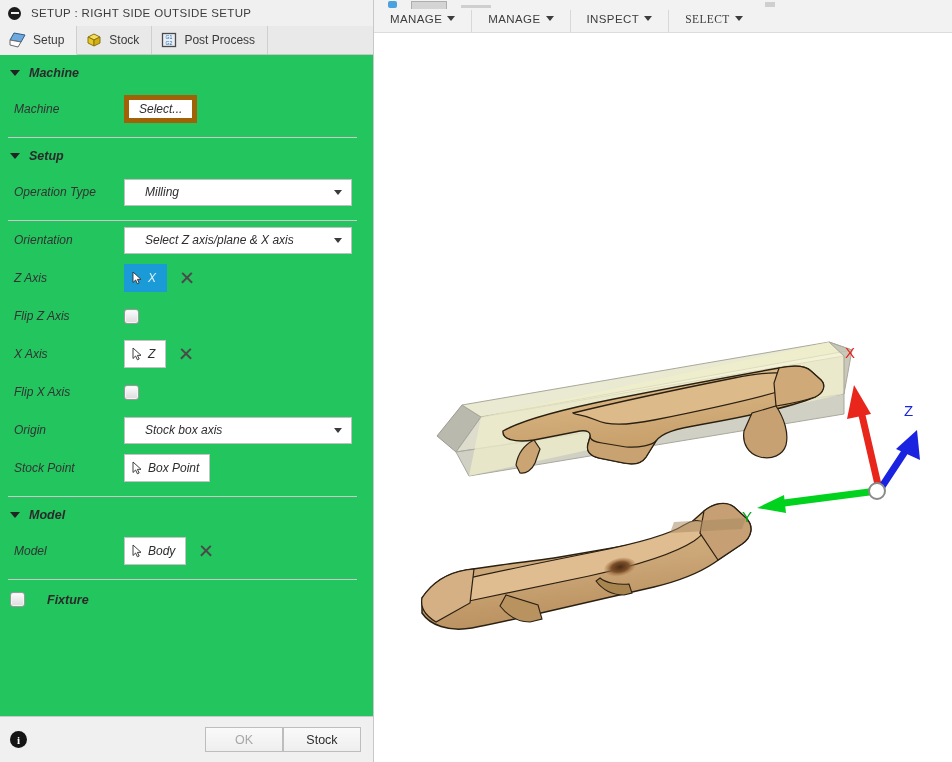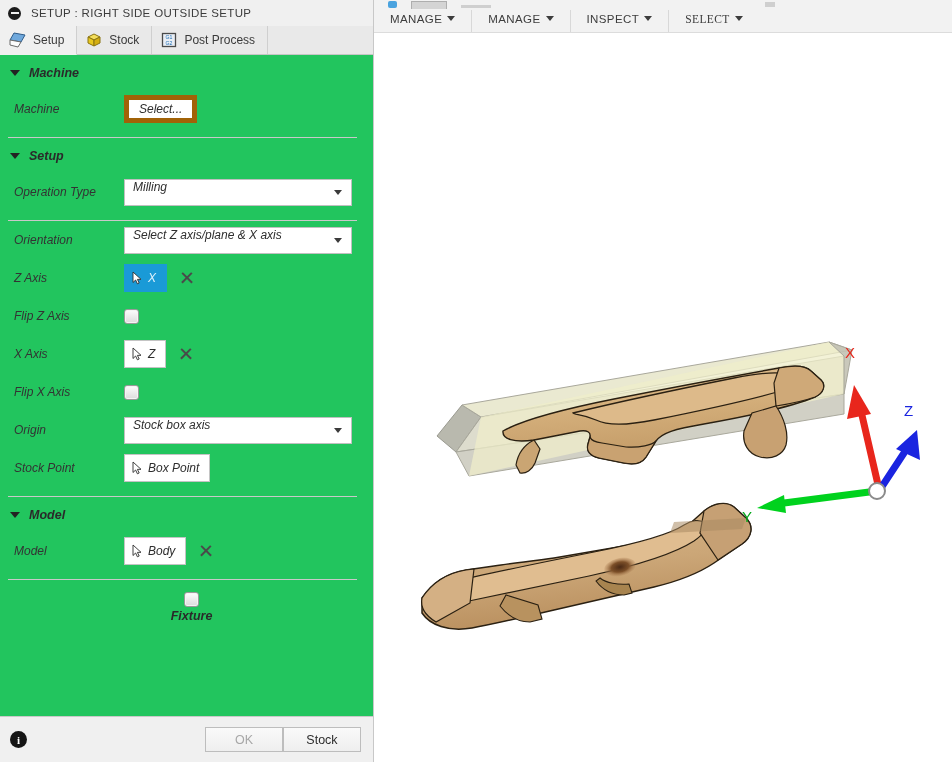--- a/index.html
+++ b/index.html
@@ -95,22 +95,22 @@
   .row-label {
     width: 110px; flex: 0 0 110px;
     font-size: 12px; color: #333;
   }
   .ctrl { display: flex; align-items: center; gap: 12px; }
 
   
   .select {
     width: 228px; height: 27px;
     background: #fff; border: 1px solid #c0c0c0;
-    display: flex; align-items: flex-start;
-    padding: 0 8px;
+    display: flex; align-items: center;
+    padding: 0 20px;
     font-size: 12px; color: #2e2e2e;
     position: relative; cursor: default;
   }
   .select .arrow {
     position: absolute; right: 9px; top: 50%;
     margin-top: -2px;
     width: 0; height: 0;
     border-left: 4.5px solid transparent;
     border-right: 4.5px solid transparent;
     border-top: 5px solid #3b3b3b;
@@ -144,23 +144,22 @@
   .clear-x::after  { transform: translate(-50%,-50%) rotate(-45deg); }
 
   .cbox {
     width: 15px; height: 15px; border-radius: 3px;
     background: linear-gradient(#fdfdfd, #dcdcdc);
     border: 1px solid #9a9a9a;
     box-shadow: inset 0 0 0 1px #f4f4f4;
     cursor: default;
   }
   .fixture-row {
-    display: flex; align-items: center; gap: 2px;
+    display: flex; align-items: center; gap: 22px;
     padding: 12px 0 0 10px;
-    flex-direction: column;
   }
   .fixture-row .lbl { font-size: 12.5px; font-weight: bold; color: #2a2a2a; }
 
   
   .footer {
     flex: 0 0 46px; height: 46px;
     border-top: 1px solid #c9c9c9;
     display: flex; align-items: center;
     padding: 0 12px 0 10px;
     background: #f0f0f0;

